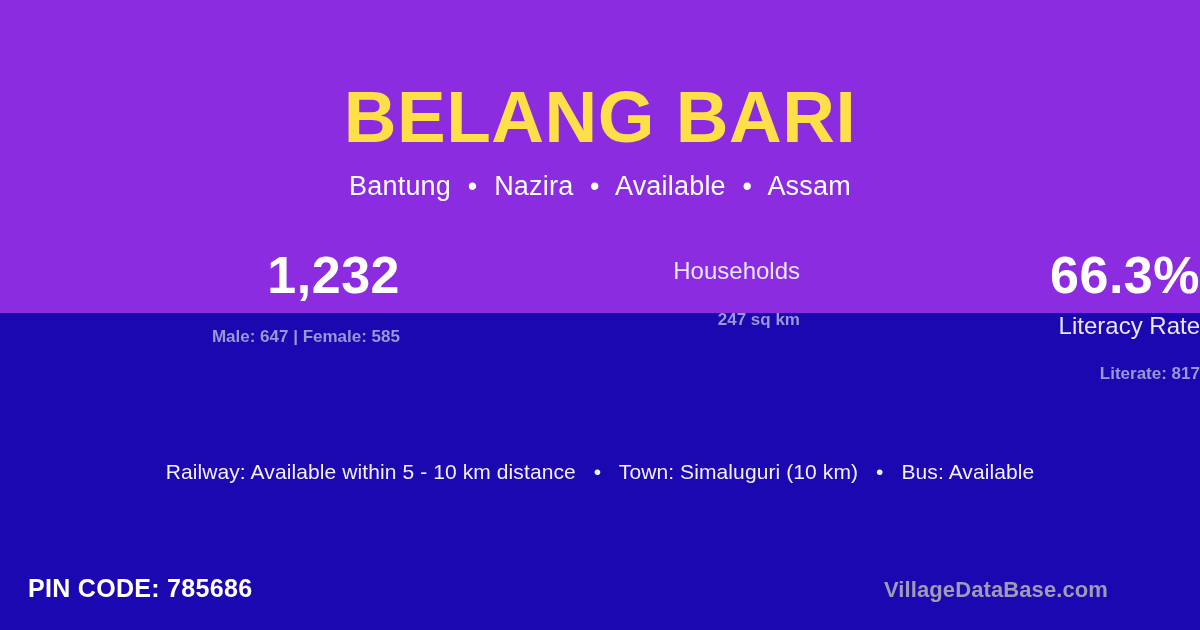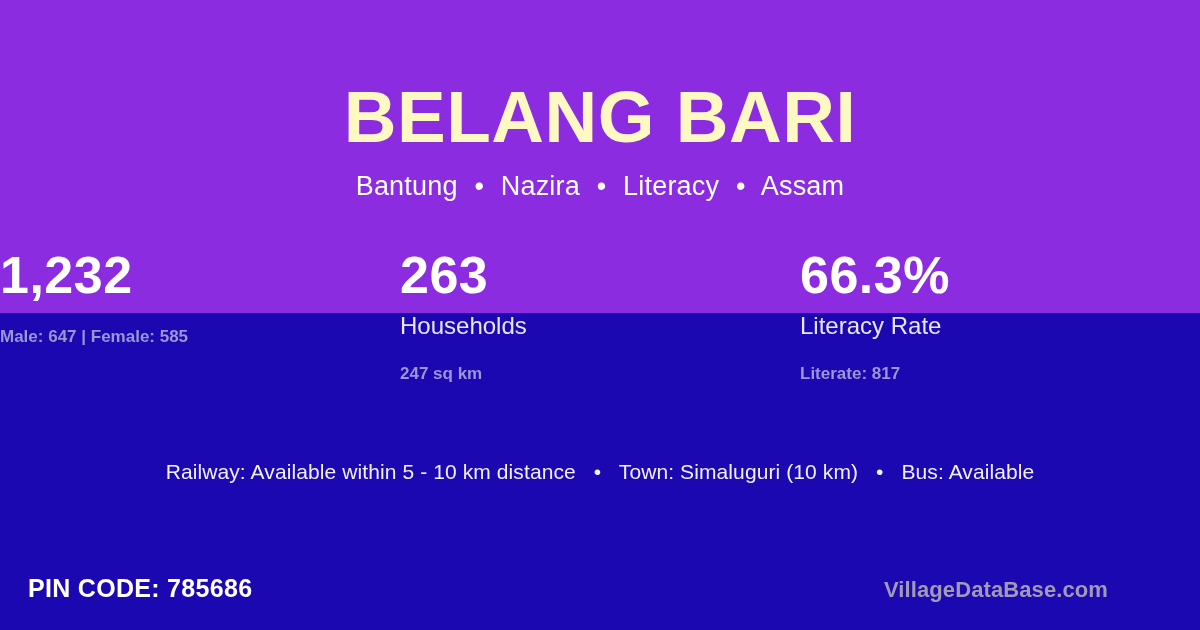--- a/index.html
+++ b/index.html
@@ -25,21 +25,21 @@
     position:absolute;
     left:0; top:0; width:1200px;
     text-align:center;
     z-index:3;
   }
   #village-title {
     margin-top:78px;
     font-size:73px;
     font-weight:bold;
     letter-spacing:0.5px;
-    color:#fef9c3;
+    color:#fde047;
     line-height:1.06;
     white-space:nowrap;
   }
   #village-location {
     margin-top:16px;
     font-size:27px;
     font-weight:400;
     color:#ffffff;
     letter-spacing:0.2px;
     white-space:nowrap;
@@ -52,21 +52,21 @@
   
   #stats-row {
     position:absolute;
     left:0; top:248px;
     width:1200px;
     display:flex;
     z-index:4;
   }
   .stat-col {
     flex:1 1 0;
-    text-align:left;
+    text-align:right;
   }
   .stat-value {
     font-size:52px;
     font-weight:bold;
     color:#ffffff;
     line-height:1.05;
     letter-spacing:0.5px;
   }
   .stat-label {
     margin-top:9px;
@@ -130,35 +130,34 @@
 
   <div id="hero"></div>
 
   <div id="title-block">
     <div id="village-title">BELANG BARI</div>
     <div id="village-location">
       <span>Bantung</span>
       <span class="loc-sep">•</span>
       <span>Nazira</span>
       <span class="loc-sep">•</span>
-      <span>Literacy</span>
+      <span>Available</span>
       <span class="loc-sep">•</span>
       <span>Assam</span>
     </div>
   </div>
 
   <div id="stats-row">
 
     <div class="stat-col">
       <div class="stat-value">1,232</div>
       <div class="stat-sub">Male: 647 | Female: 585</div>
     </div>
 
     <div class="stat-col">
-      <div class="stat-value">263</div>
       <div class="stat-label">Households</div>
       <div class="stat-sub">247 sq km</div>
     </div>
 
     <div class="stat-col">
       <div class="stat-value">66.3%</div>
       <div class="stat-label">Literacy Rate</div>
       <div class="stat-sub">Literate: 817</div>
     </div>
 

